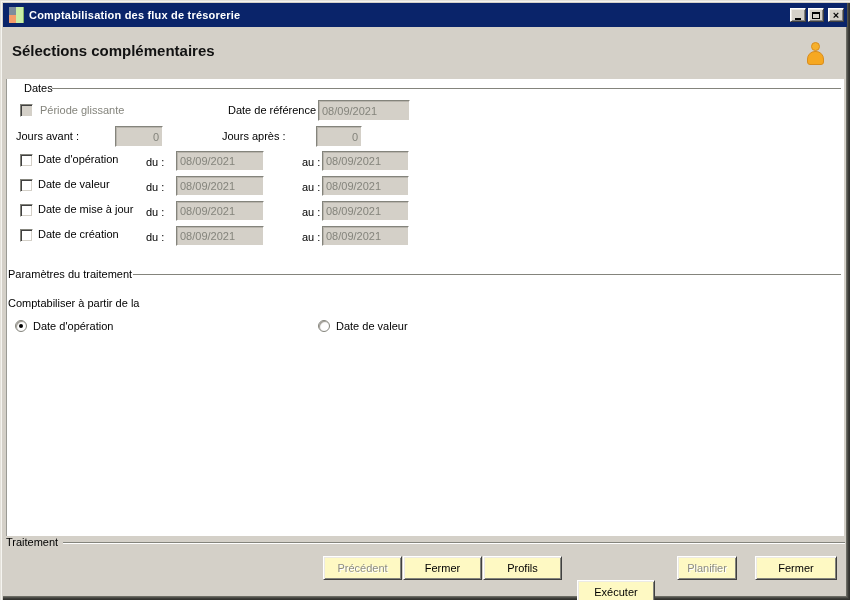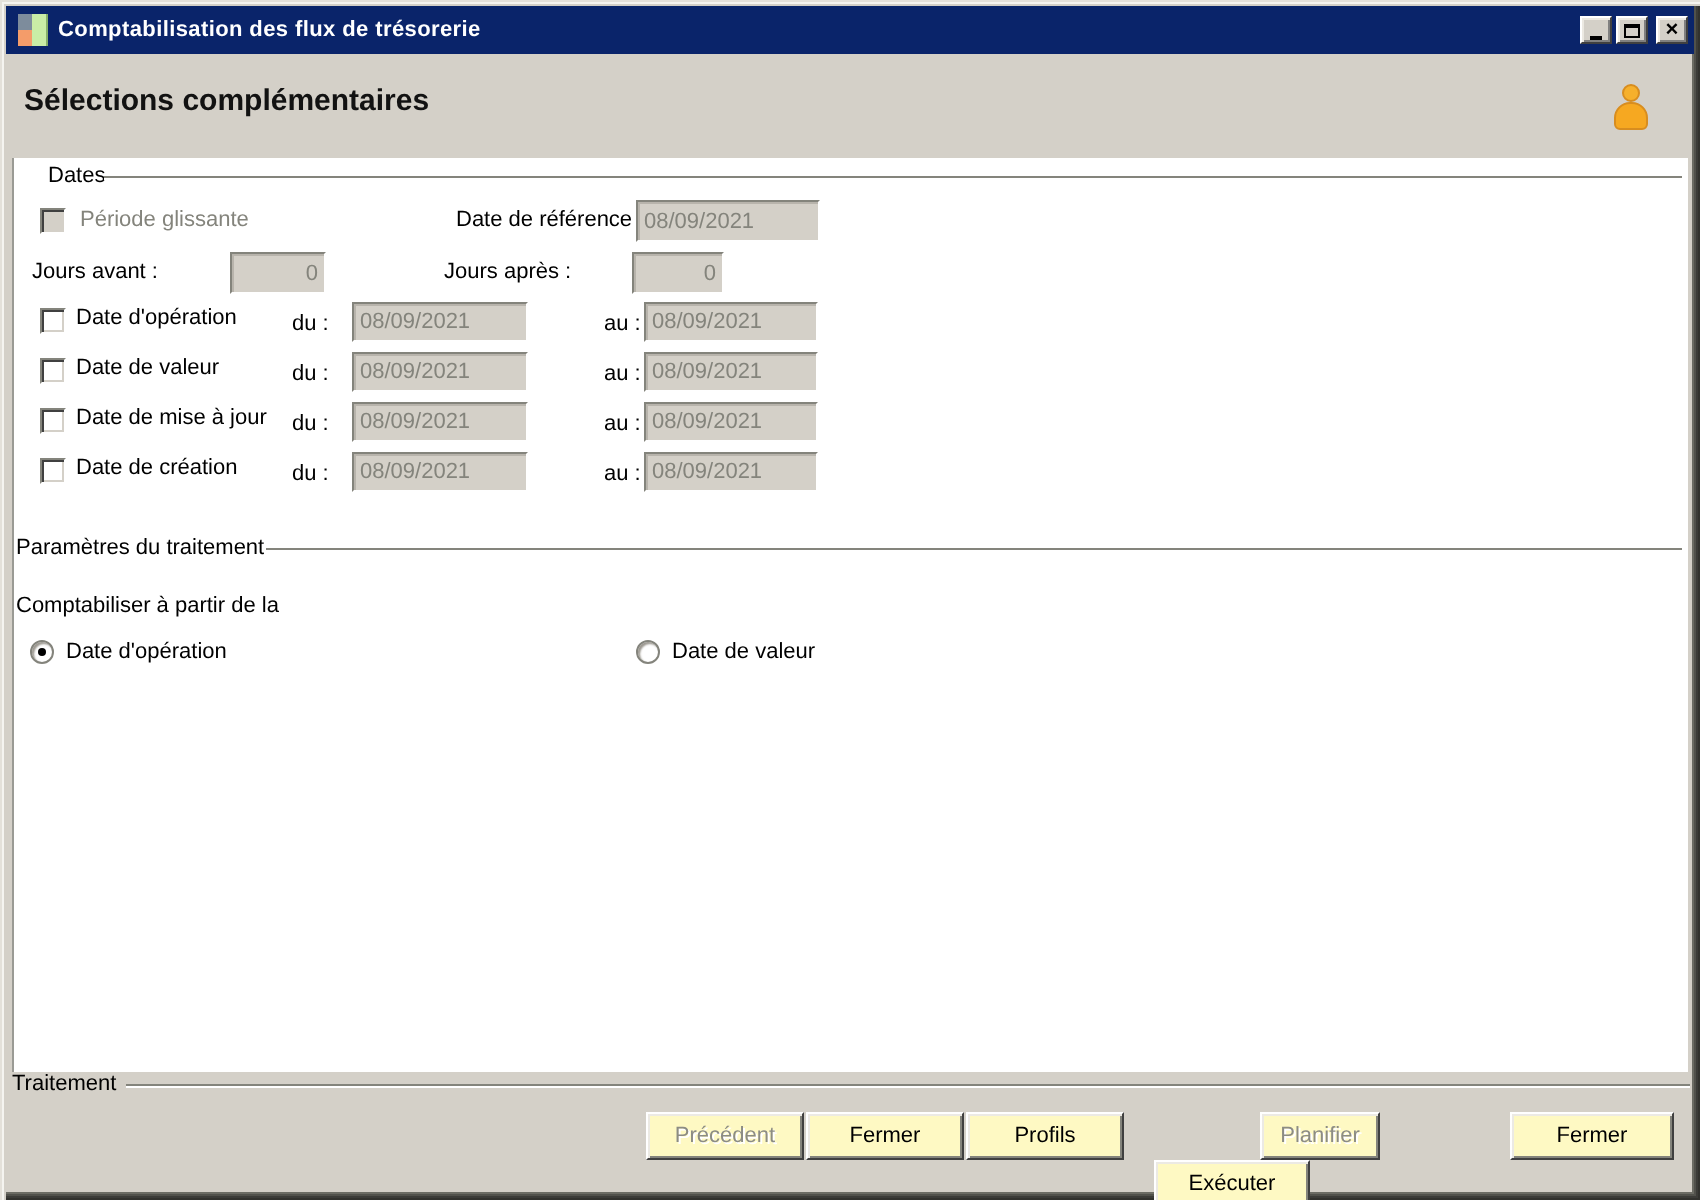--- a/index.html
+++ b/index.html
@@ -160,16 +160,16 @@
   <span class="abs radio" style="left:318px;top:320px;"></span>
   <span class="abs lbl" style="left:336px;top:320px;">Date de valeur</span>
 
   <div class="abs lbl" style="left:6px;top:536px;">Traitement</div>
   <div class="abs etch" style="left:63px;top:542px;width:782px;"></div>
 
   <button class="abs btn dis" style="left:323px;top:556px;width:79px;">Précédent</button>
   <button class="abs btn" style="left:403px;top:556px;width:79px;">Fermer</button>
   <button class="abs btn" style="left:483px;top:556px;width:79px;">Profils</button>
   <button class="abs btn" style="left:577px;top:556px;width:78px;margin-top:24px;">Exécuter</button>
-  <button class="abs btn dis" style="left:630px;top:556px;width:60px;">Planifier</button>
+  <button class="abs btn dis" style="left:677px;top:556px;width:60px;">Planifier</button>
   <button class="abs btn" style="left:755px;top:556px;width:82px;">Fermer</button>
 
 </div>
 
 </body></html>

